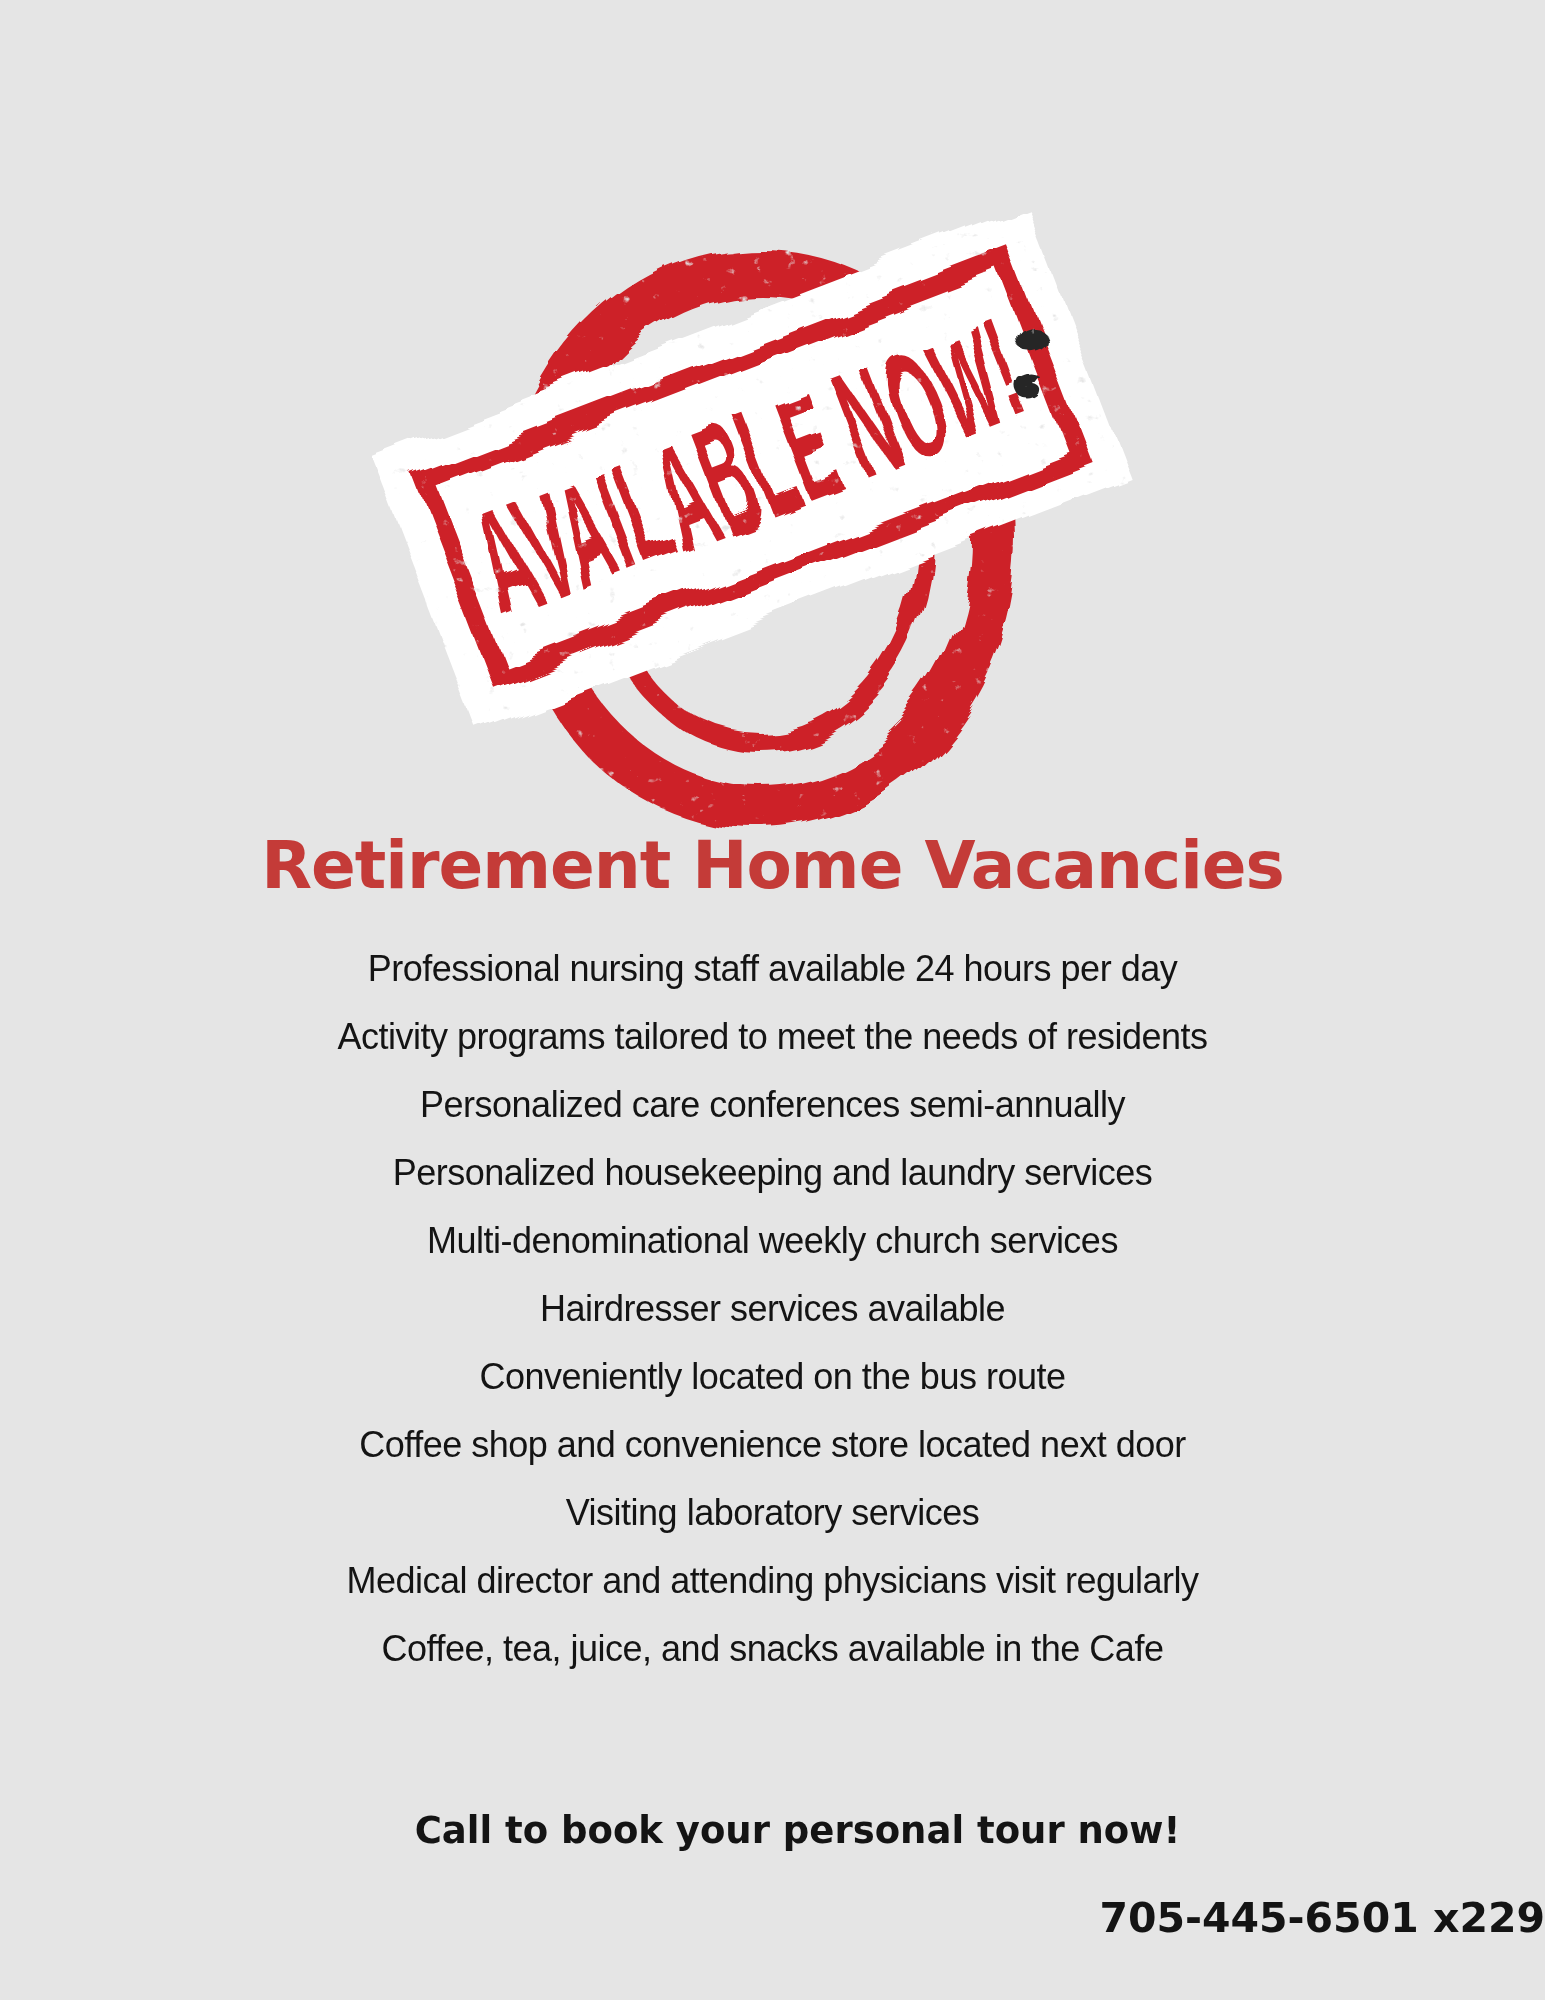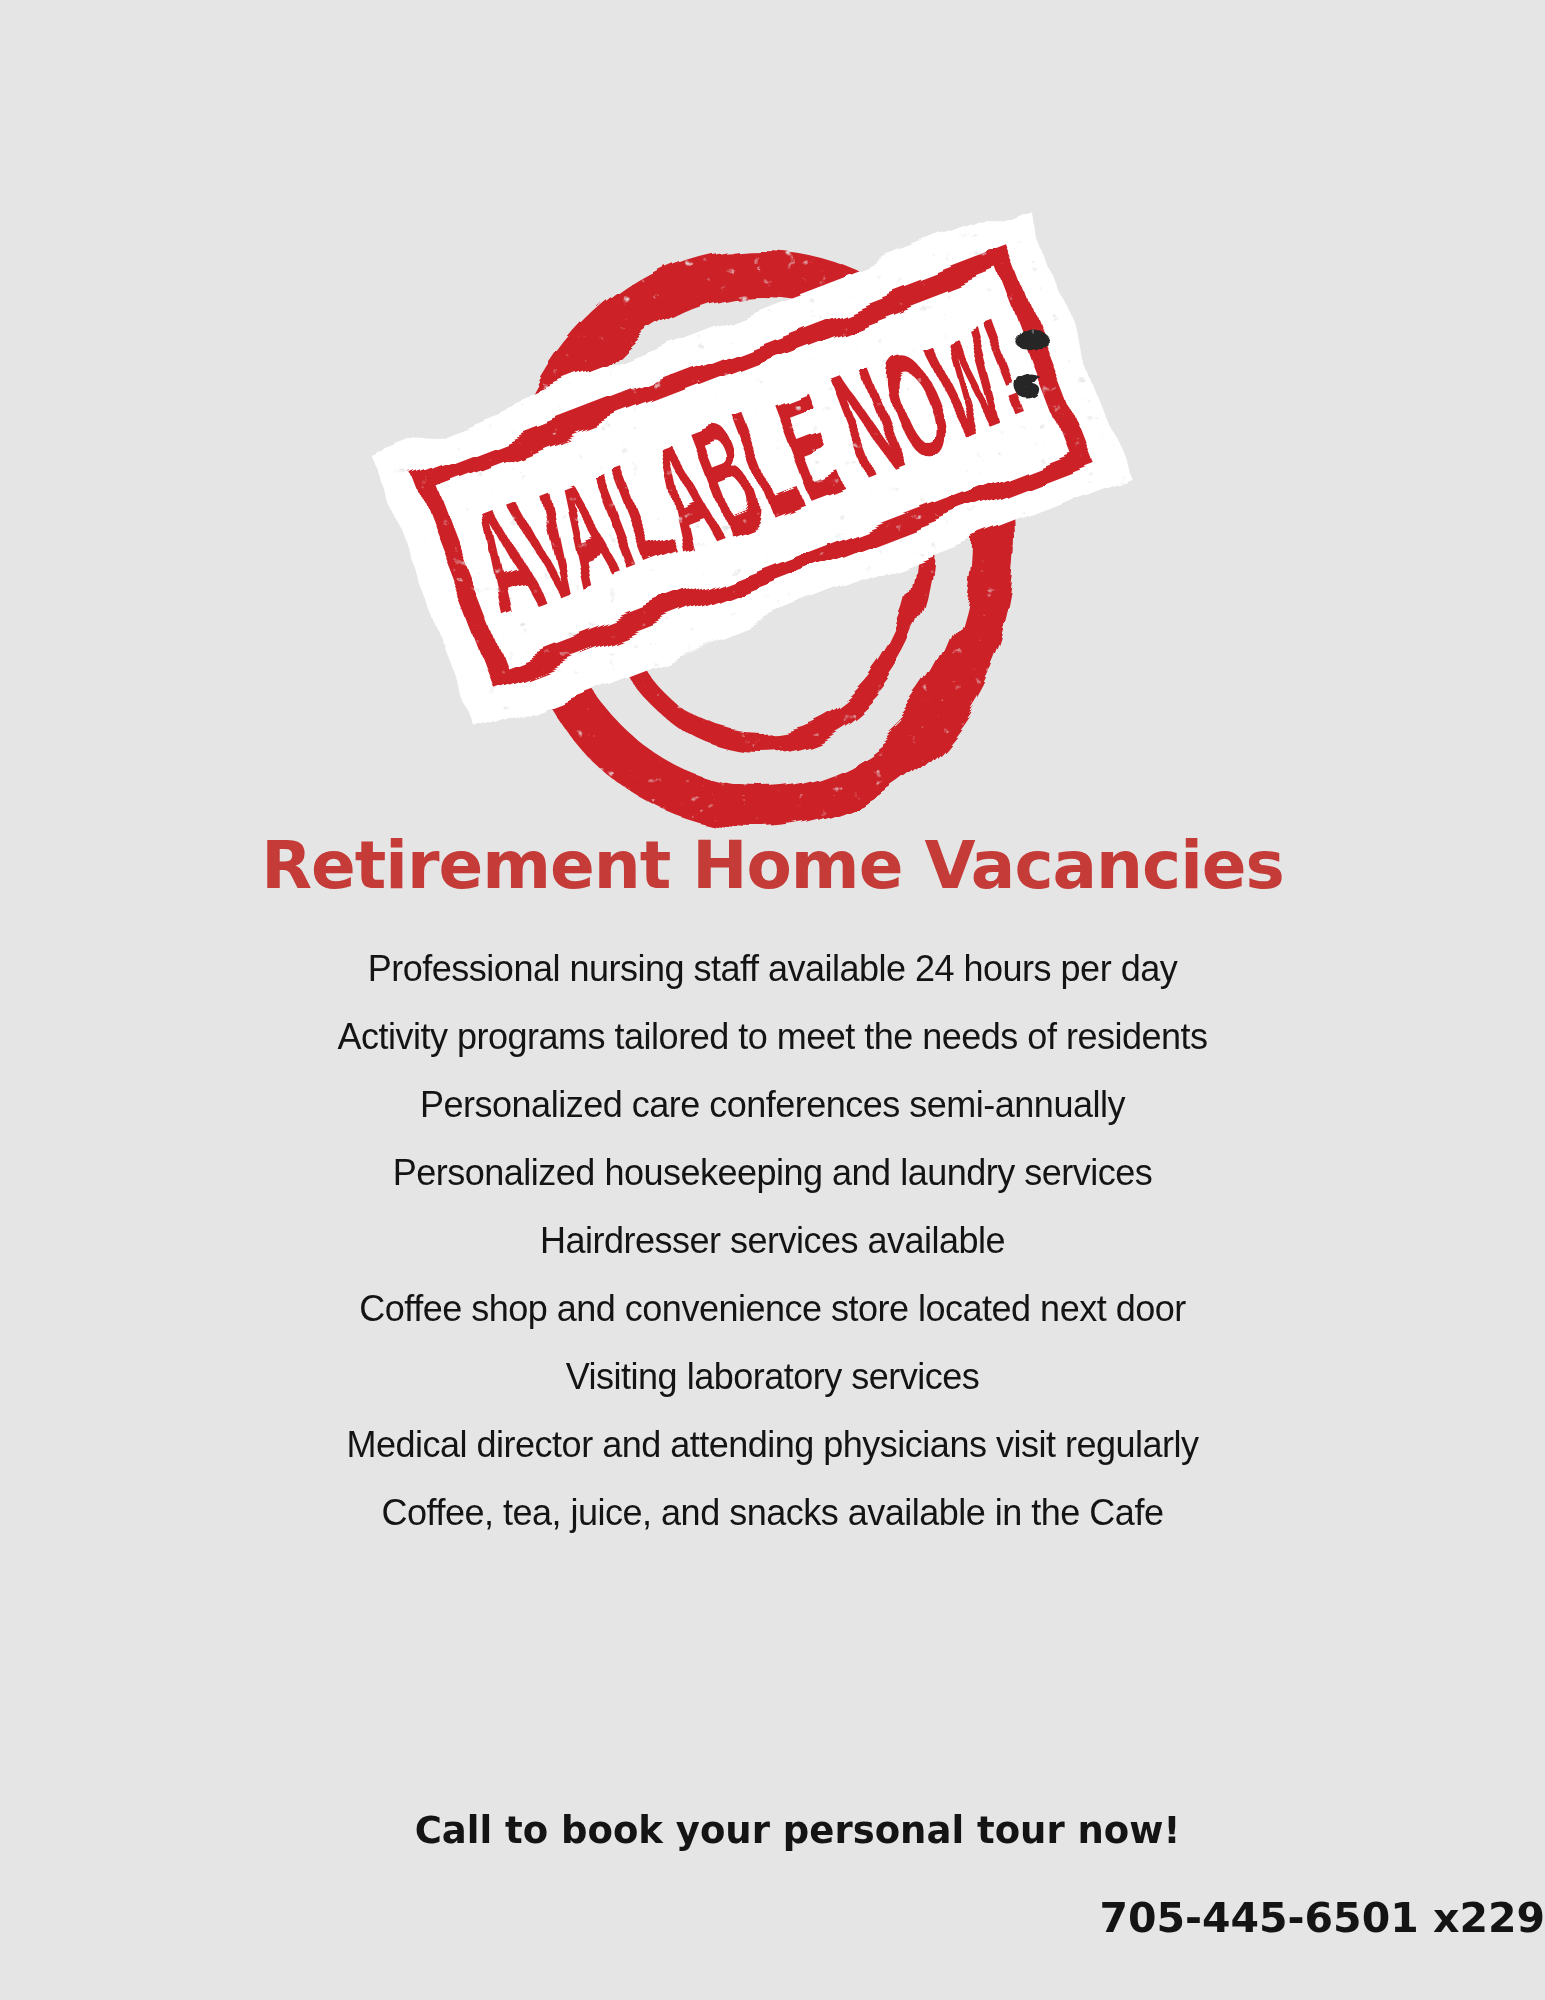--- a/index.html
+++ b/index.html
@@ -86,23 +86,25 @@
   <div class="features">
 
       <div class="feature-line">Professional nursing staff available 24 hours per day</div>
 
       <div class="feature-line">Activity programs tailored to meet the needs of residents</div>
 
       <div class="feature-line">Personalized care conferences semi-annually</div>
 
       <div class="feature-line">Personalized housekeeping and laundry services</div>
 
+      <div class="feature-line">Multi-denominational weekly church services</div>
 
       <div class="feature-line">Hairdresser services available</div>
 
+      <div class="feature-line">Conveniently located on the bus route</div>
 
       <div class="feature-line">Coffee shop and convenience store located next door</div>
 
       <div class="feature-line">Visiting laboratory services</div>
 
 
       <div class="feature-line">Medical director and attending physicians visit regularly</div>
 
       <div class="feature-line">Coffee, tea, juice, and snacks available in the Cafe</div>
     </div>

